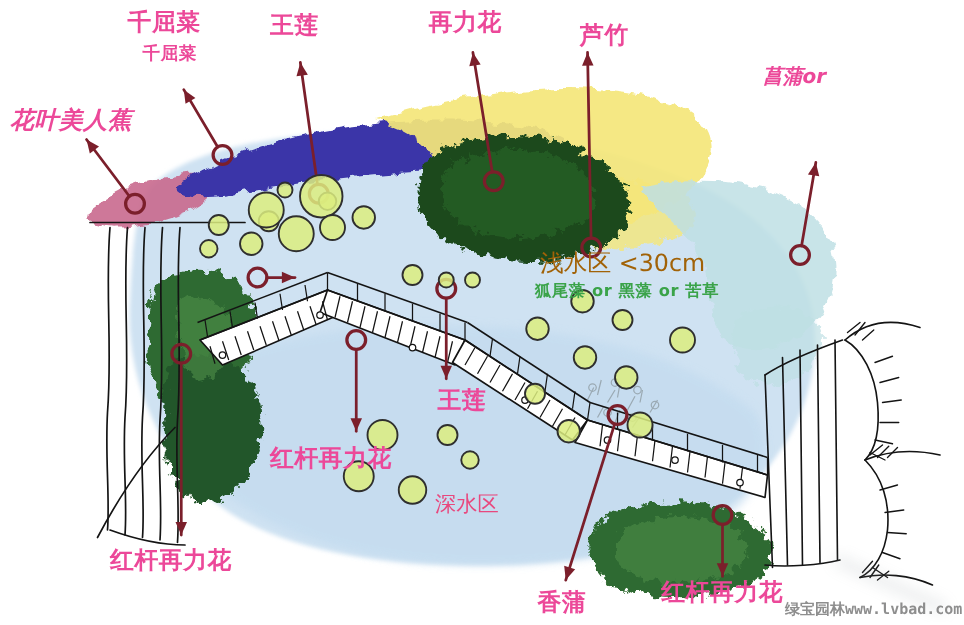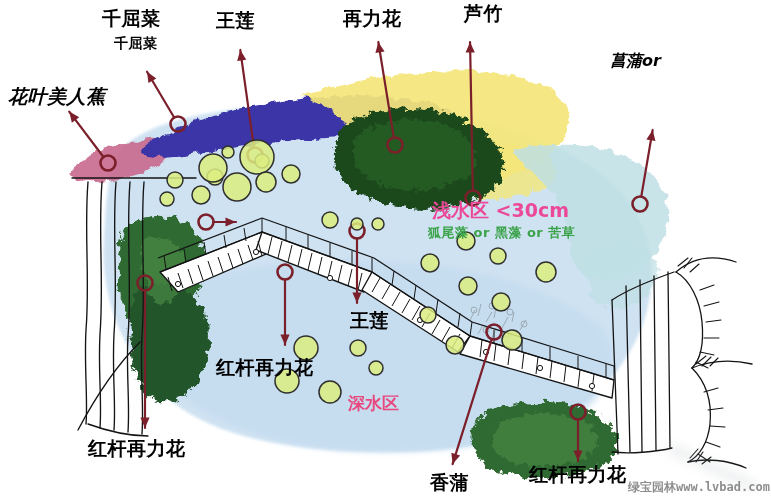--- a/index.html
+++ b/index.html
@@ -1,26 +1,26 @@
 <!DOCTYPE html>
 <html><head>
 <meta charset="utf-8">
 <style>
   html,body{margin:0;padding:0;background:#fff;}
   body{width:771px;height:500px;position:relative;overflow:hidden;
        font-family:"DejaVu Sans","Liberation Sans",sans-serif;}
   #stage{position:absolute;inset:0;width:771px;height:500px;}
   svg.layer{position:absolute;left:0;top:0;width:771px;height:500px;}
-  .lbl{position:absolute;color:#000000;font-weight:700;line-height:1.12;white-space:nowrap;}
+  .lbl{position:absolute;color:#ec4899;font-weight:700;line-height:1.12;white-space:nowrap;}
   .lbl-zh{font-size:19px;letter-spacing:.5px;}
   .lbl-sm{font-size:14px;letter-spacing:.5px;font-weight:700;}
   .lbl-multi{font-size:16px;line-height:1.32;}
-  .zone-shallow{position:absolute;color:#ec4899;font-size:19px;font-weight:700;white-space:nowrap;}
+  .zone-shallow{position:absolute;color:#a16207;font-size:19px;font-weight:400;white-space:nowrap;}
   .zone-sub{position:absolute;color:#3aa349;font-size:13px;font-weight:700;white-space:nowrap;letter-spacing:.5px;text-align:right;}
-  .zone-deep{position:absolute;color:#e8487e;font-size:17px;font-weight:700;white-space:nowrap;}
+  .zone-deep{position:absolute;color:#e8487e;font-size:17px;font-weight:400;white-space:nowrap;}
   .wm{position:absolute;color:#6f6f6f;font-size:12px;opacity:.78;white-space:nowrap;
       font-family:"DejaVu Sans Mono","Liberation Mono",monospace;}
 </style>
 </head>
 <body>
 
 <div id="stage">
 
   <svg class="layer" viewBox="0 0 771 500">
     <defs>
@@ -303,21 +303,21 @@
         <circle cx="228" cy="152" r="6" fill="#dced7f" fill-opacity="0.85" stroke="#2f2f2f" stroke-width="1.5"></circle>
       </g>
   </svg>
 
   <div id="label-layer">
       <div class="lbl lbl-zh" style="left: 8px; top: 86px; font-style: italic;">花叶美人蕉</div>
       <div class="lbl lbl-zh" style="left: 102px; top: 8px;">千屈菜</div>
       <div class="lbl lbl-sm" style="left: 114px; top: 36px;">千屈菜</div>
       <div class="lbl lbl-zh" style="left: 216px; top: 10px;">王莲</div>
       <div class="lbl lbl-zh" style="left: 343px; top: 8px;">再力花</div>
-      <div class="lbl lbl-zh" style="left: 464px; top: 3px; text-align: center;">芦竹</div>
+      <div class="lbl lbl-zh" style="left: 464px; top: 18px; text-align: center;">芦竹</div>
       <div class="lbl lbl-zh" style="left: 350px; top: 310px;">王莲</div>
       <div class="lbl lbl-zh" style="left: 216px; top: 357px;">红杆再力花</div>
       <div class="lbl lbl-zh" style="left: 88px; top: 438px;">红杆再力花</div>
       <div class="lbl lbl-zh" style="left: 430px; top: 472px;">香蒲</div>
       <div class="lbl lbl-zh" style="left: 529px; top: 464px;">红杆再力花</div>
     </div>
 
   <div class="lbl lbl-multi" id="multi-label" style="left: 610px; top: 50px; font-style: italic;">
       <div>菖蒲or</div>
     </div>

